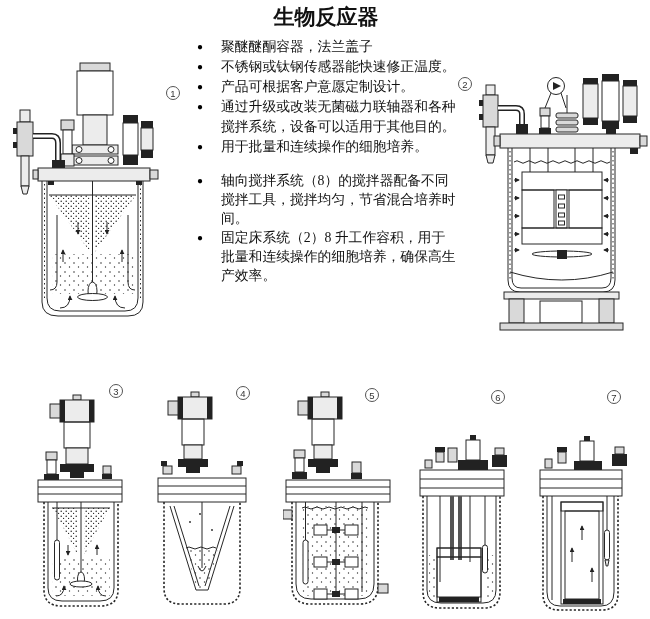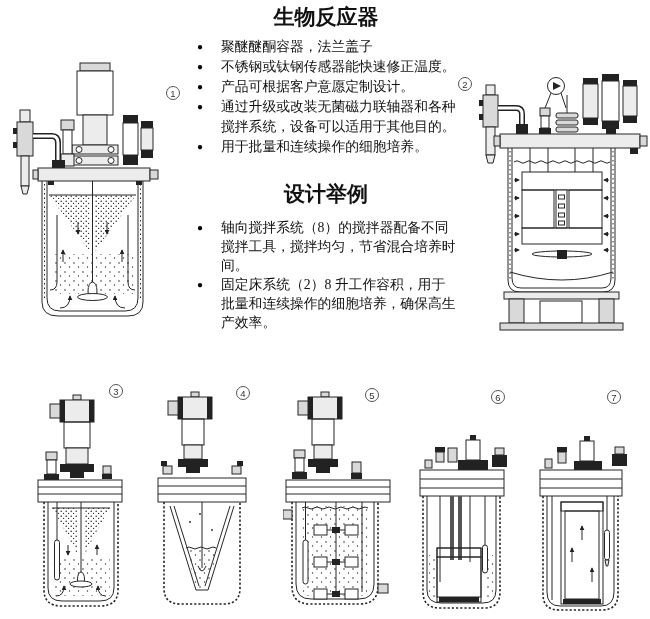--- a/index.html
+++ b/index.html
@@ -89,21 +89,20 @@
         </li>
       <li>
           <span class="bl">●</span>
           <span class="bt">通过升级或改装无菌磁力联轴器和各种搅拌系统，设备可以适用于其他目的。</span>
         </li>
       <li>
           <span class="bl">●</span>
           <span class="bt">用于批量和连续操作的细胞培养。</span>
         </li>
     </ul>
-    <h2 class="sec-title t2">设计举例</h2>
     <ul class="blist l2">
       <li>
           <span class="bl">●</span>
           <span class="bt">轴向搅拌系统（8）的搅拌器配备不同搅拌工具，搅拌均匀，节省混合培养时间。</span>
         </li>
       <li>
           <span class="bl">●</span>
           <span class="bt">固定床系统（2）8 升工作容积，用于批量和连续操作的细胞培养，确保高生产效率。</span>
         </li>
     </ul>

